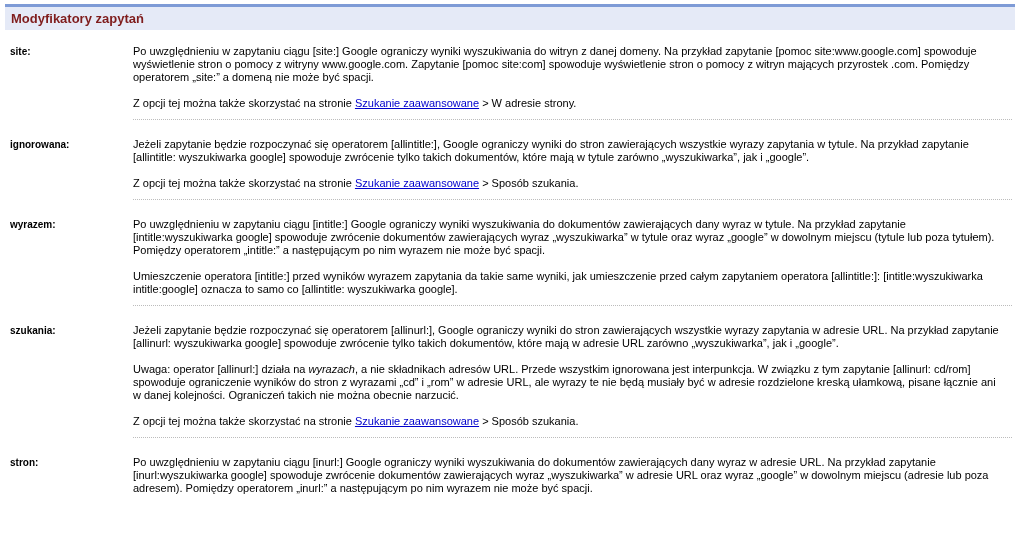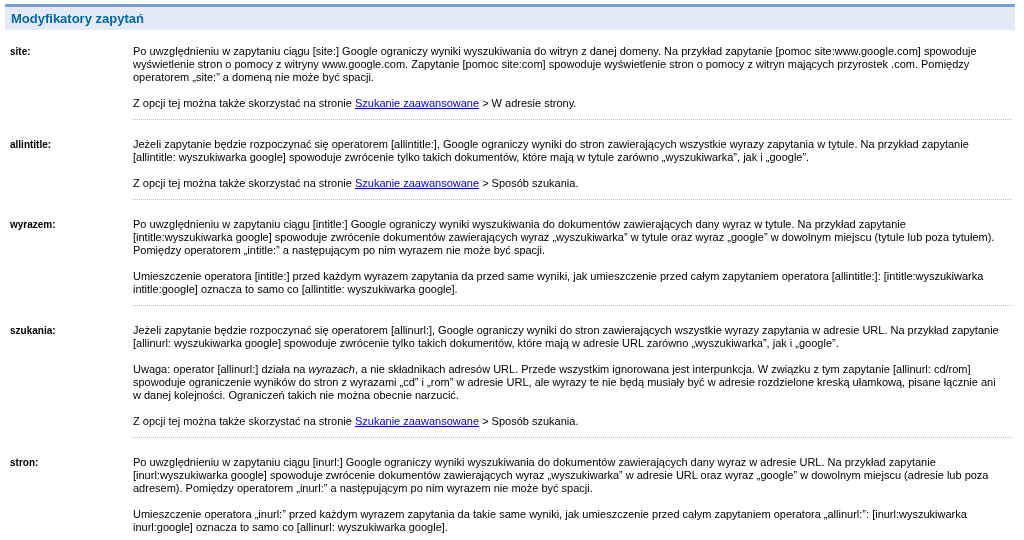--- a/index.html
+++ b/index.html
@@ -18,21 +18,21 @@
   }
   .header-bar {
     margin: 4px 9px 0 5px;
     background: #e5eaf7;
     border-top: 3px solid #7e9bd6;
     padding: 2px 6px 3px 6px;
   }
   .page-title {
     font-size: 13px;
     font-weight: bold;
-    color: #0369a1;
+    color: #7f1d1d;
   }
   .sections {
     padding: 6px 0 0 0;
   }
   .section-row {
     display: flex;
     align-items: flex-start;
     padding: 0 12px 0 10px;
   }
   .op-label {
@@ -80,45 +80,44 @@
   <div class="sections" id="sections">
       <div class="section-row">
         <div class="op-label">site:</div>
         <div class="op-content">
           <p class="desc-para"><span>Po uwzględnieniu w zapytaniu ciągu [site:] Google ograniczy wyniki wyszukiwania do witryn z danej domeny. Na przykład zapytanie [pomoc site:www.google.com] spowoduje wyświetlenie stron o pomocy z witryny www.google.com. Zapytanie [pomoc site:com] spowoduje wyświetlenie stron o pomocy z witryn mających przyrostek .com. Pomiędzy operatorem „site:” a domeną nie może być spacji.</span></p>
           <p class="desc-para"><span>Z opcji tej można także skorzystać na stronie </span><a class="adv-link" href="#" style="color: rgb(0, 0, 204);">Szukanie zaawansowane</a><span> &gt; W adresie strony.</span></p>
         </div>
       </div>
       <div class="divider" style="border-bottom-color: rgb(188, 188, 188);"></div>
       <div class="section-row">
-        <div class="op-label">allintitle:</div>
+        <div class="op-label">ignorowana:</div>
         <div class="op-content">
           <p class="desc-para"><span>Jeżeli zapytanie będzie rozpoczynać się operatorem [allintitle:], Google ograniczy wyniki do stron zawierających wszystkie wyrazy zapytania w tytule. Na przykład zapytanie [allintitle: wyszukiwarka google] spowoduje zwrócenie tylko takich dokumentów, które mają w tytule zarówno „wyszukiwarka”, jak i „google”.</span></p>
           <p class="desc-para"><span>Z opcji tej można także skorzystać na stronie </span><a class="adv-link" href="#" style="color: rgb(0, 0, 204);">Szukanie zaawansowane</a><span> &gt; Sposób szukania.</span></p>
         </div>
       </div>
       <div class="divider" style="border-bottom-color: rgb(188, 188, 188);"></div>
       <div class="section-row">
         <div class="op-label">wyrazem:</div>
         <div class="op-content">
           <p class="desc-para"><span>Po uwzględnieniu w zapytaniu ciągu [intitle:] Google ograniczy wyniki wyszukiwania do dokumentów zawierających dany wyraz w tytule. Na przykład zapytanie [intitle:wyszukiwarka google] spowoduje zwrócenie dokumentów zawierających wyraz „wyszukiwarka” w tytule oraz wyraz „google” w dowolnym miejscu (tytule lub poza tytułem). Pomiędzy operatorem „intitle:” a następującym po nim wyrazem nie może być spacji.</span></p>
-          <p class="desc-para"><span>Umieszczenie operatora [intitle:] przed każdym wyrazem zapytania da przed same wyniki, jak umieszczenie przed całym zapytaniem operatora [allintitle:]: [intitle:wyszukiwarka intitle:google] oznacza to samo co [allintitle: wyszukiwarka google].</span></p>
+          <p class="desc-para"><span>Umieszczenie operatora [intitle:] przed wyników wyrazem zapytania da takie same wyniki, jak umieszczenie przed całym zapytaniem operatora [allintitle:]: [intitle:wyszukiwarka intitle:google] oznacza to samo co [allintitle: wyszukiwarka google].</span></p>
         </div>
       </div>
       <div class="divider" style="border-bottom-color: rgb(188, 188, 188);"></div>
       <div class="section-row">
         <div class="op-label">szukania:</div>
         <div class="op-content">
           <p class="desc-para"><span>Jeżeli zapytanie będzie rozpoczynać się operatorem [allinurl:], Google ograniczy wyniki do stron zawierających wszystkie wyrazy zapytania w adresie URL. Na przykład zapytanie [allinurl: wyszukiwarka google] spowoduje zwrócenie tylko takich dokumentów, które mają w adresie URL zarówno „wyszukiwarka”, jak i „google”.</span></p>
           <p class="desc-para"><span>Uwaga: operator [allinurl:] działa na </span><i class="emph">wyrazach</i><span>, a nie składnikach adresów URL. Przede wszystkim ignorowana jest interpunkcja. W związku z tym zapytanie [allinurl: cd/rom] spowoduje ograniczenie wyników do stron z wyrazami „cd” i „rom” w adresie URL, ale wyrazy te nie będą musiały być w adresie rozdzielone kreską ułamkową, pisane łącznie ani w danej kolejności. Ograniczeń takich nie można obecnie narzucić.</span></p>
           <p class="desc-para"><span>Z opcji tej można także skorzystać na stronie </span><a class="adv-link" href="#" style="color: rgb(0, 0, 204);">Szukanie zaawansowane</a><span> &gt; Sposób szukania.</span></p>
         </div>
       </div>
       <div class="divider" style="border-bottom-color: rgb(188, 188, 188);"></div>
       <div class="section-row">
         <div class="op-label">stron:</div>
         <div class="op-content">
           <p class="desc-para"><span>Po uwzględnieniu w zapytaniu ciągu [inurl:] Google ograniczy wyniki wyszukiwania do dokumentów zawierających dany wyraz w adresie URL. Na przykład zapytanie [inurl:wyszukiwarka google] spowoduje zwrócenie dokumentów zawierających wyraz „wyszukiwarka” w adresie URL oraz wyraz „google” w dowolnym miejscu (adresie lub poza adresem). Pomiędzy operatorem „inurl:” a następującym po nim wyrazem nie może być spacji.</span></p>
-          <p class="desc-para"><span>Umieszczenie operatora „inurl:” przed każdym wyrazem zapytania da takie same wyniki, jak umieszczenie przed całym zapytaniem operatora „allinurl:”: [inurl:wyszukiwarka inurl:google] oznacza to samo co [allinurl: wyszukiwarka google].</span></p>
         </div>
       </div>
     </div>
 </div>
 
 </body></html>

